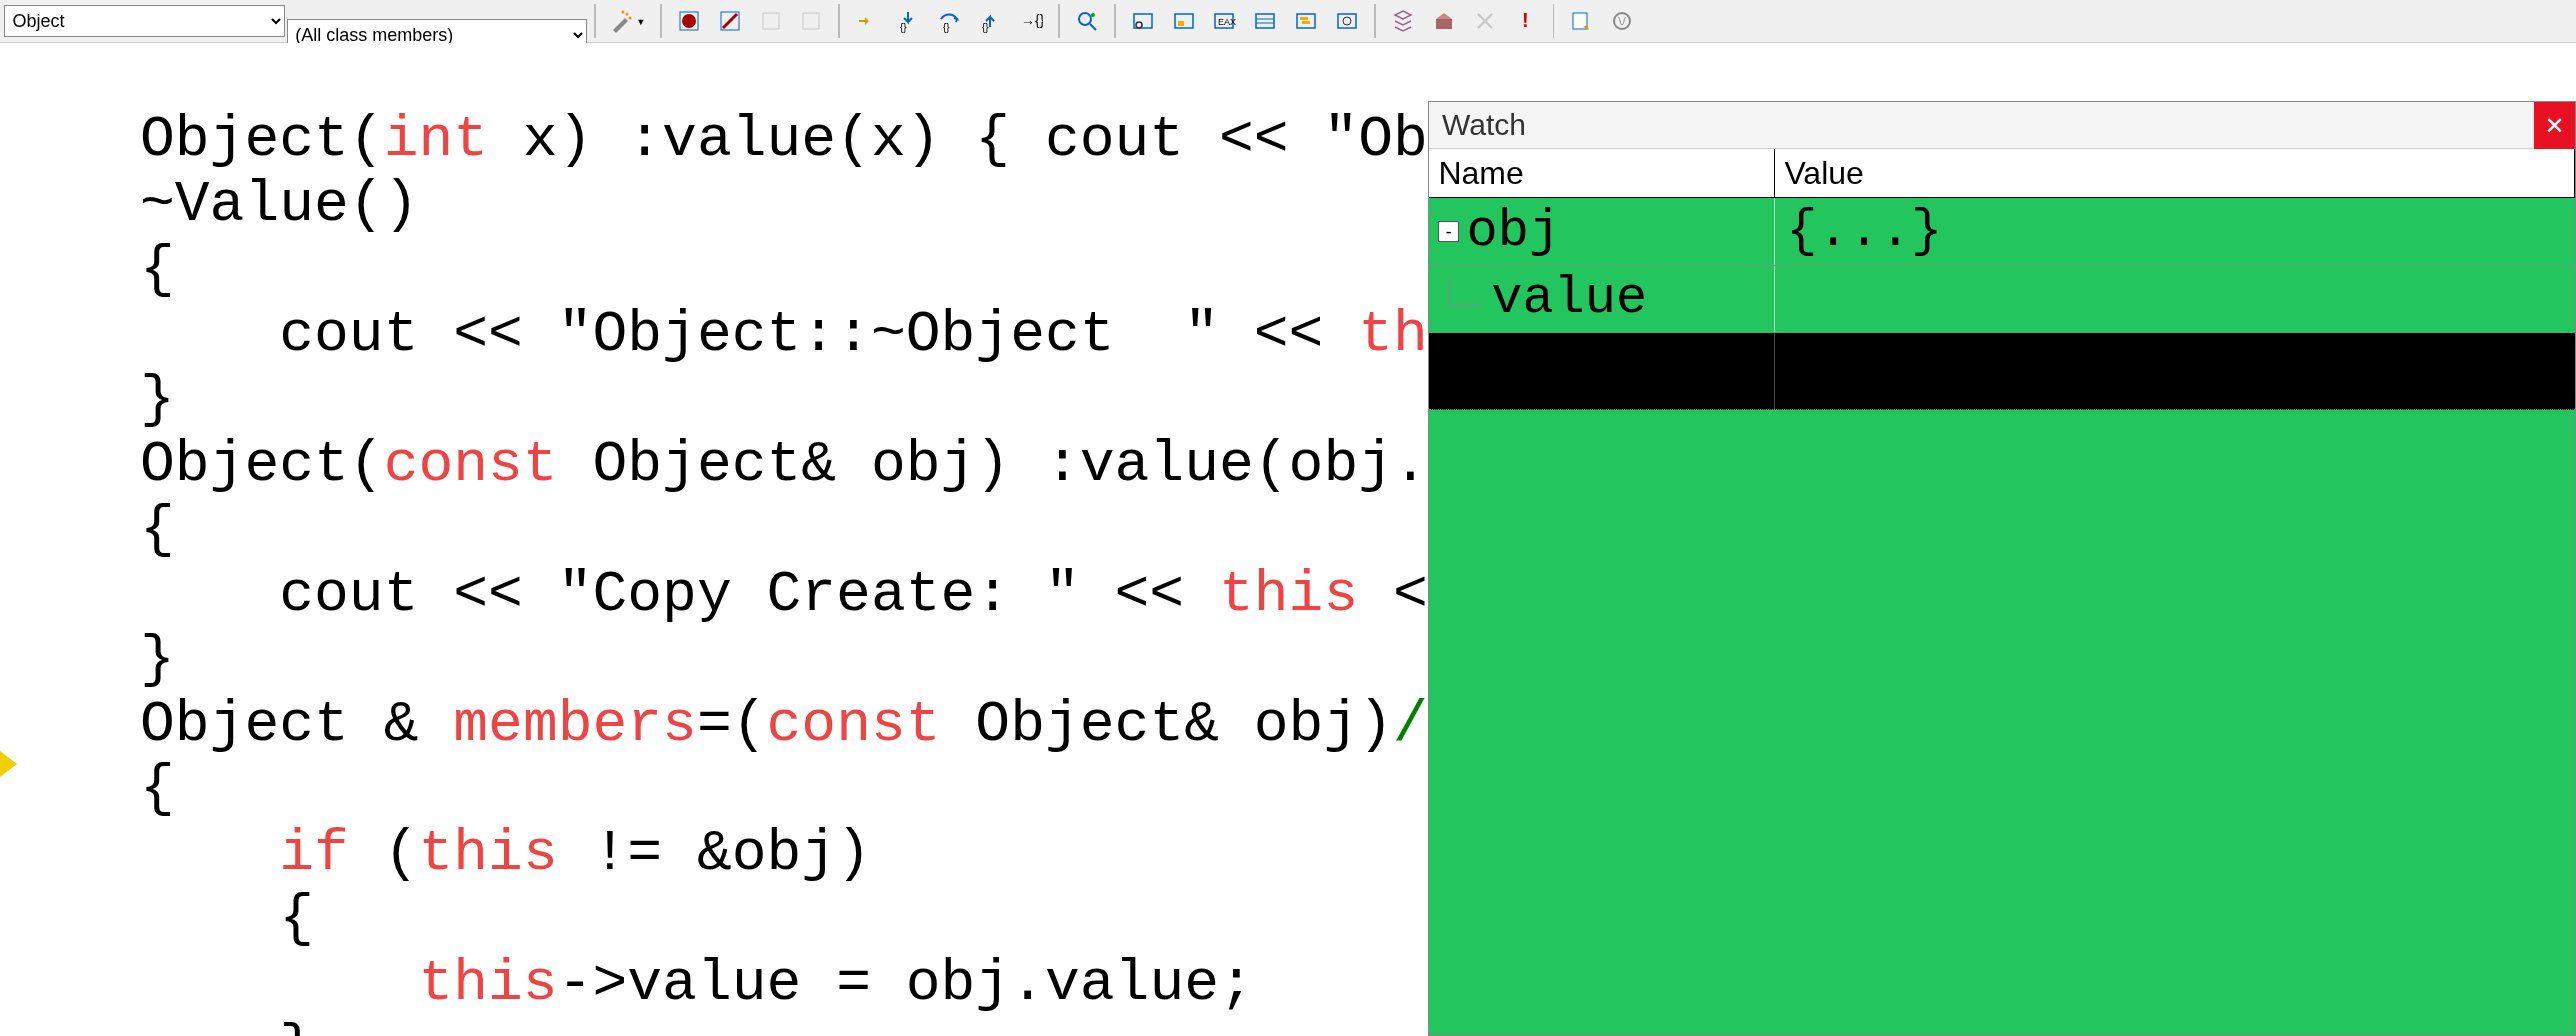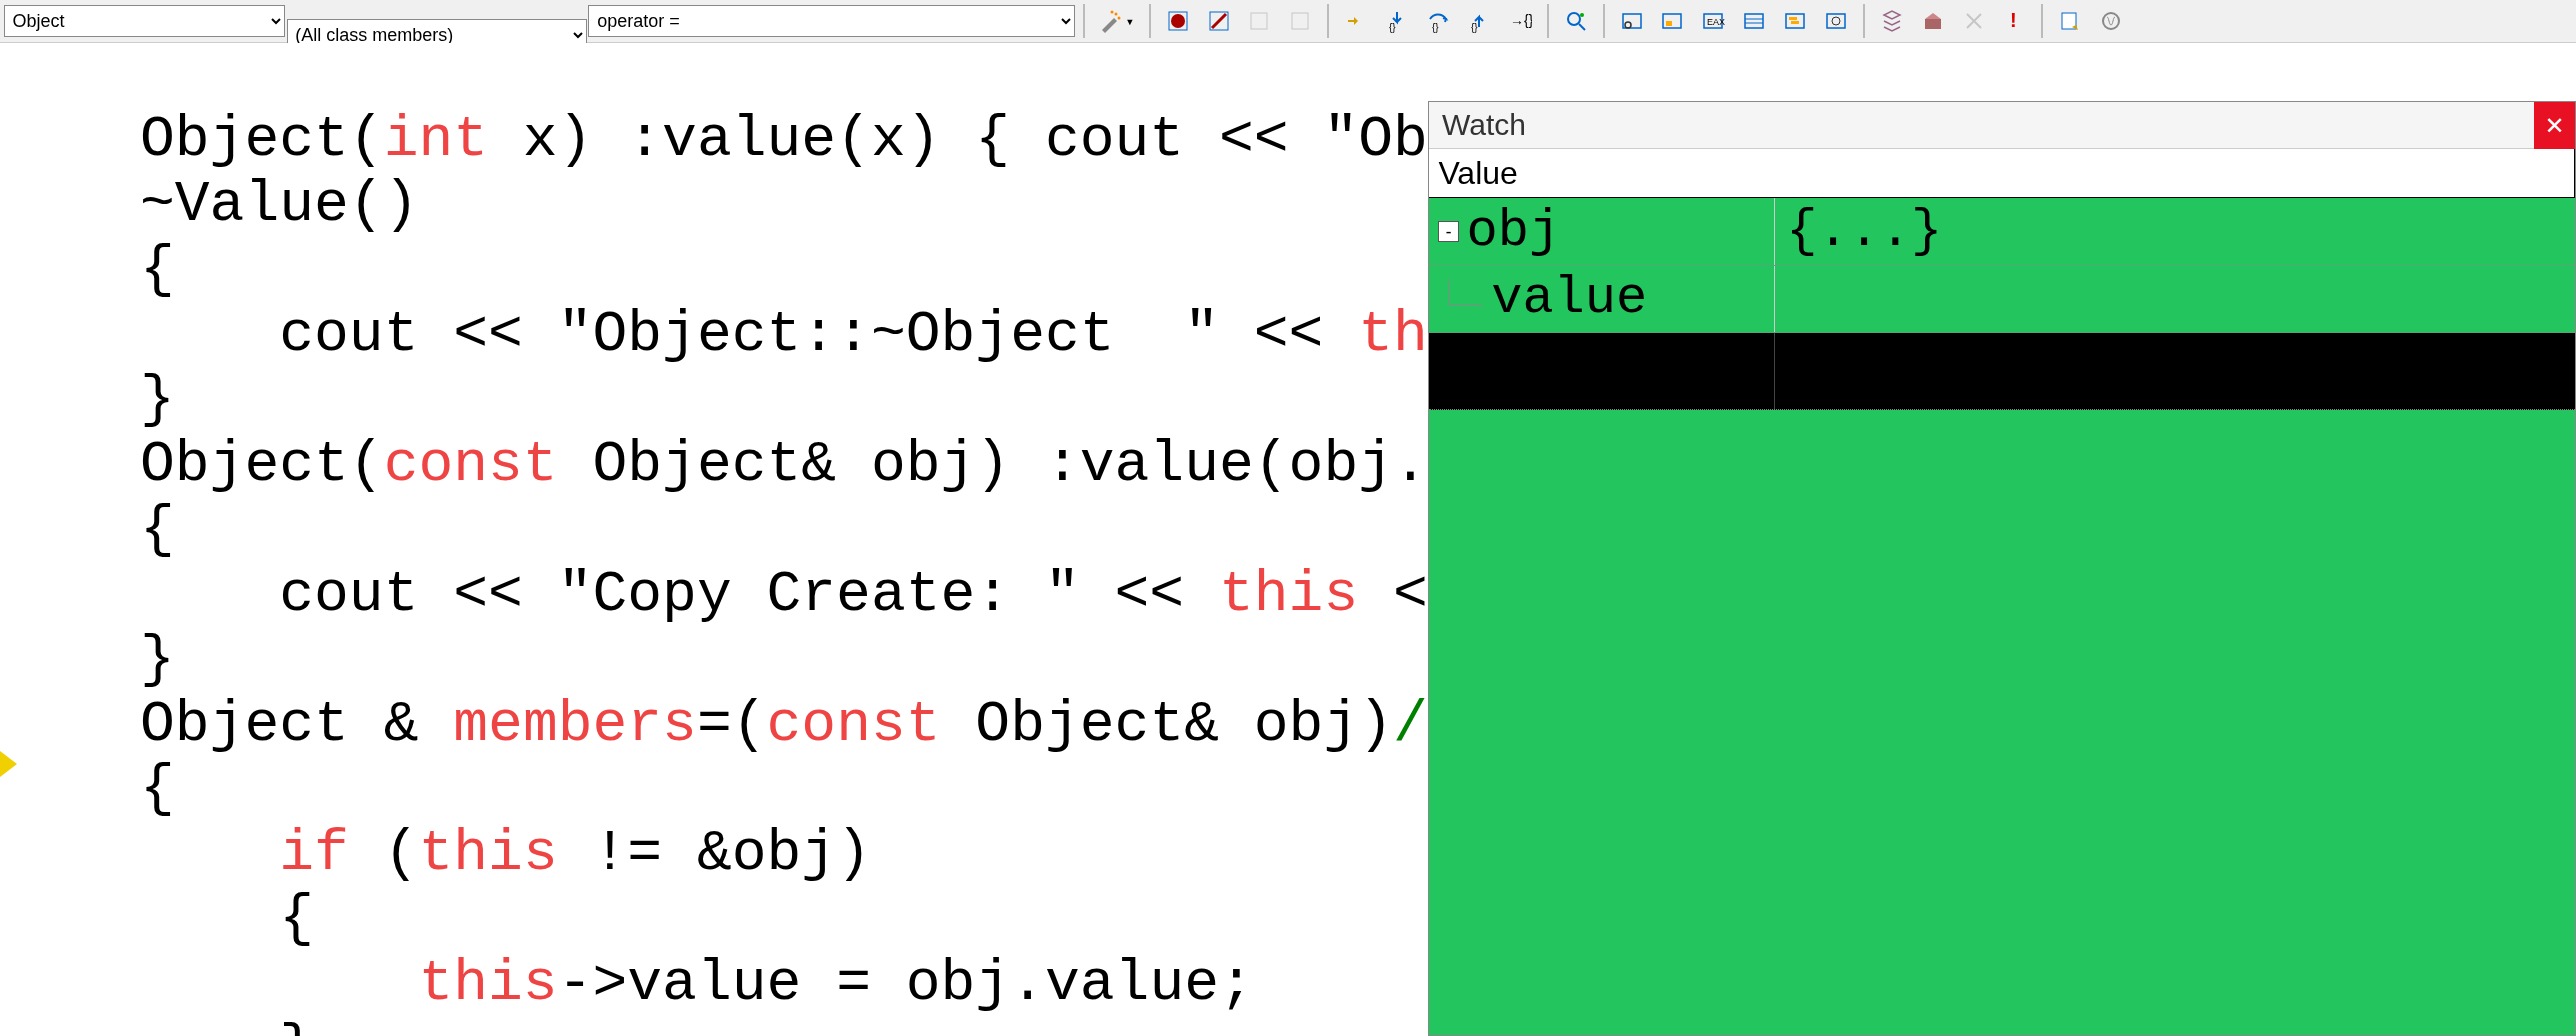--- a/index.html
+++ b/index.html
@@ -186,23 +186,20 @@
   </style>
 </head>
 <body>
 
 <div class="toolbar">
   <select class="sel-class">
     <option>Object</option>
   </select>
   <select class="sel-members">
     <option>(All class members)</option>
-  </select>
-  <select class="sel-member">
-    <option>operator =</option>
   </select>
 
   <div class="toolbar-sep"></div>
 
   <div class="tb-icon with-arrow">
     <svg viewBox="0 0 24 24">
         <path d="M3 21l12-12 3 3L6 24z" fill="#888"></path>
         <circle cx="17" cy="5" r="1.5" fill="#f80"></circle>
         <circle cx="20" cy="9" r="1.5" fill="#f80"></circle>
         <circle cx="13" cy="3" r="1.5" fill="#f80"></circle>
@@ -375,20 +372,21 @@
 <span>        </span><span class="kw">this</span><span>-&gt;value = obj.value;</span>
 <span>    }</span>
 </div>
 
 <div class="watch-window">
   <div class="watch-title">
     <span>Watch</span>
     <div class="watch-close">✕</div>
   </div>
   <div class="watch-headers">
+    <div class="watch-header wh-name">Name</div>
     <div class="watch-header wh-value">Value</div>
   </div>
   <div class="watch-rows">
     <div class="watch-row">
       <div class="wr-name">
         <span class="expand-box">-</span>
         <span>obj</span>
       </div>
       <div class="wr-value">{...}</div>
     </div>

